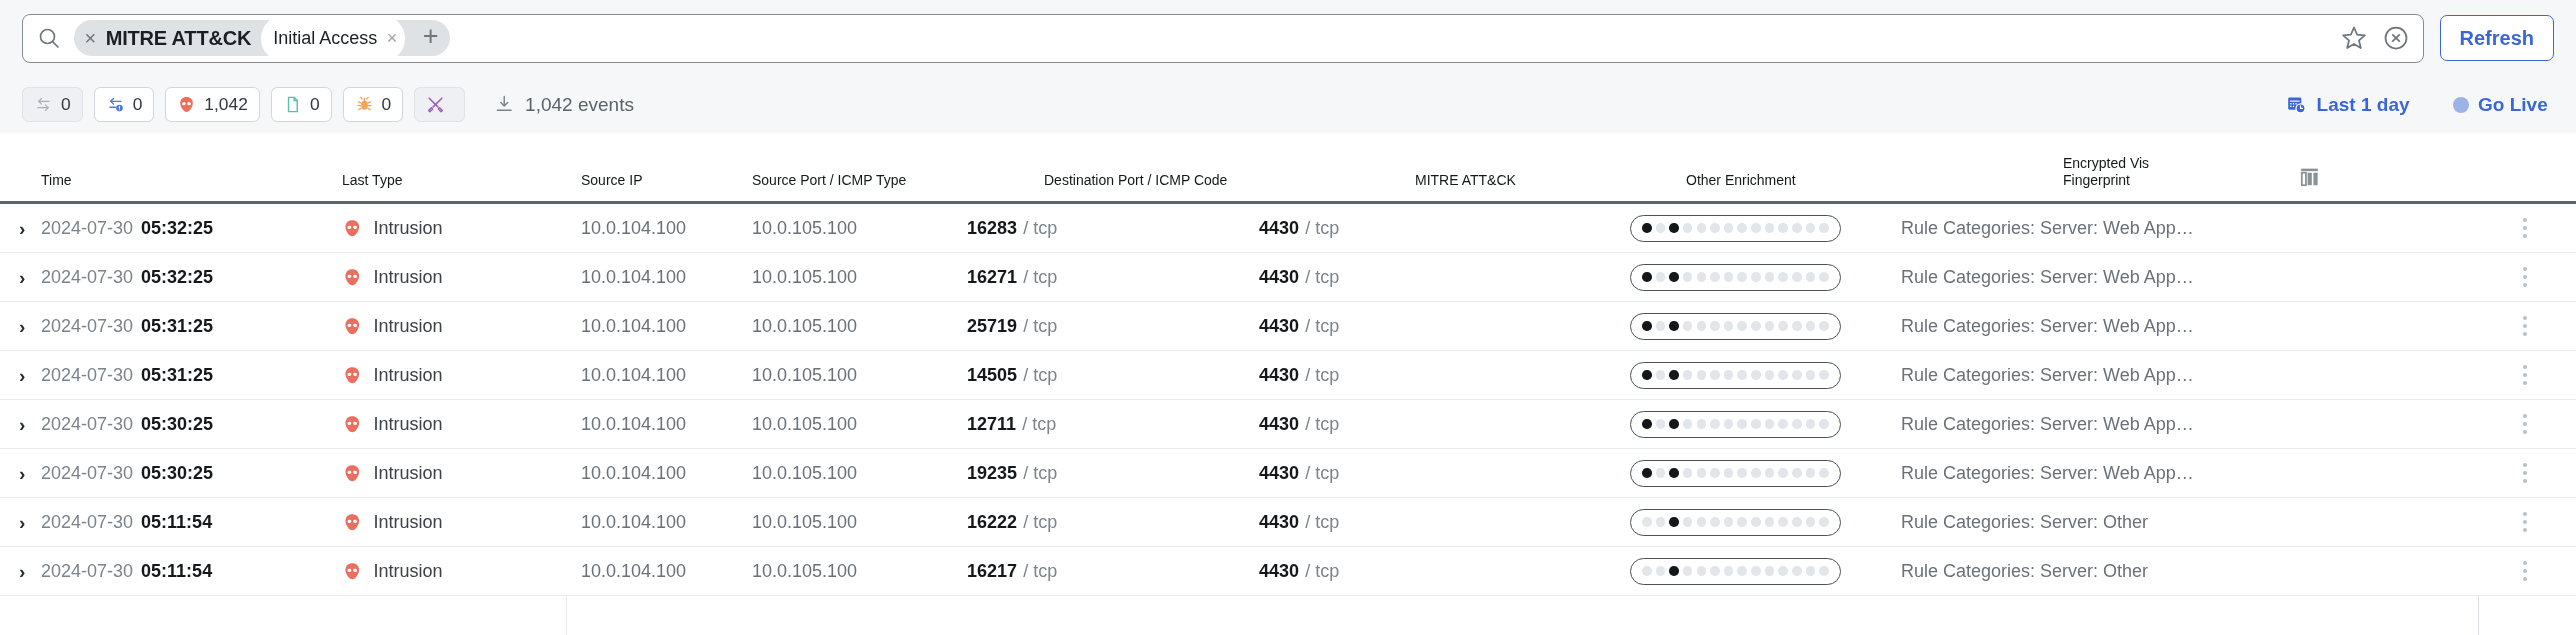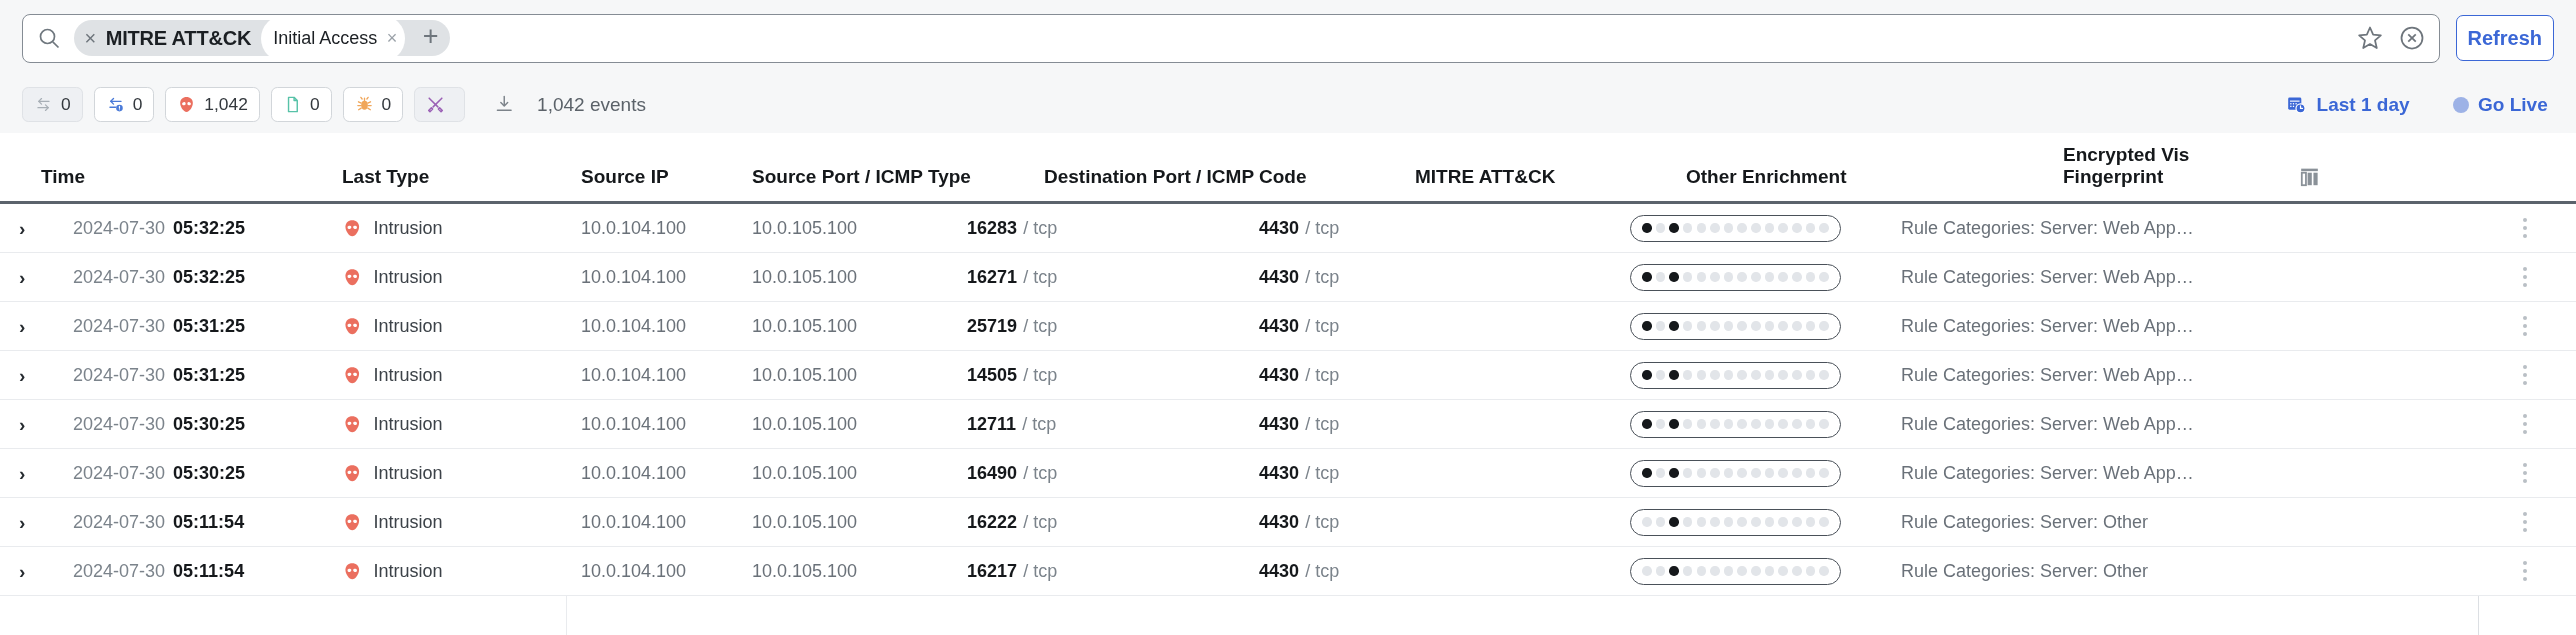--- a/index.html
+++ b/index.html
@@ -60,21 +60,21 @@
   .pill-val { font-size: 18px; color: #1b1f23; white-space: nowrap; }
   .x-small { color: #9aa1a8; font-size: 18px; line-height: 1; font-weight: 300; }
   .plus-btn {
     color: #6e757c; font-size: 27px; font-weight: 300; line-height: 1;
     padding: 0 4.7px 3.2px 8px; cursor: pointer; user-select: none;
   }
   .search-spacer { flex: 1; }
   .icon-btn { width: 28px; height: 28px; color: #6e757c; flex: none; cursor: pointer; }
   .icon-btn svg { display: block; }
   .refresh-btn {
-    height: 46px; padding: 0 11px;
+    height: 46px; padding: 0 19px;
     border: 1.6px solid #3b67d6; border-radius: 7px;
     background: #ffffff; color: #3b67d6;
     font-size: 20px; font-weight: 700;
     font-family: "Liberation Sans", sans-serif;
     display: flex; align-items: center; cursor: pointer; text-align: right;
   }
 
   
   .toolbar {
     height: 57px;
@@ -92,21 +92,21 @@
     background: #ffffff;
     display: flex; align-items: center; justify-content: center;
     gap: 8px; padding: 0 11px;
     cursor: pointer;
   }
   .chip.muted { background: #eef0f3; border-color: #dfe2e6; }
   .chip-count { font-size: 17.4px; color: #33383d; }
   .chip-ico { width: 19px; height: 19px; display: block; }
 
   .events-count {
-    display: flex; align-items: center; gap: 23px;
+    display: flex; align-items: center; gap: 11px;
     margin-left: 17.4px; color: #5b6269; font-size: 19px;
     cursor: pointer;
   }
   .dl-ico { width: 20.5px; height: 20.5px; color: #7c838a; }
 
   .toolbar-spacer { flex: 1; }
   .blue-link {
     display: flex; align-items: center; gap: 9.5px;
     color: #3b67d6; font-size: 19px; font-weight: 700;
     cursor: pointer; white-space: nowrap;
@@ -117,21 +117,21 @@
     width: 16px; height: 16px; border-radius: 50%;
     background: #9db2e6; display: block;
   }
   .thead {
     height: 71px;
     display: flex; align-items: flex-end;
     border-bottom: 3.2px solid #5b636c;
     background: #ffffff;
   }
   .th {
-    font-size: 19px; font-weight: 700; color: #15181b;
+    font-size: 14px; font-weight: 400; color: #15181b;
     padding-bottom: 12.6px; line-height: 1.18;
   }
   .tr {
     height: 49px;
     display: flex; align-items: center;
     border-bottom: 0.8px solid #e9ebee;
     background: #ffffff;
   }
   .td { font-size: 18px; color: #3c4248; display: flex; align-items: center; }
 
@@ -158,21 +158,21 @@
   }
   .right-divider {
     position: absolute; top: 82px; left: 2478px;
     width: 0.8px; height: 554px; background: #dcdfe3;
   }
 
   .chev {
     color: #272c31; font-size: 19px; font-weight: 700;
     cursor: pointer; user-select: none; line-height: 1;
   }
-  .date { color: #7b838b; margin-left: 32px; }
+  .date { color: #7b838b; }
   .clock { color: #15181b; font-weight: 700; margin-left: 8px; }
   .alien { width: 20.5px; height: 20.5px; margin-right: 11px; flex: none; }
   .etype-txt { color: #3c4248; }
   .ip { color: #6a7179; }
   .port-num { color: #15181b; font-weight: 700; text-align: center; }
   .port-proto { color: #7b838b; margin-left: 6.3px; }
 
   .mitre-track {
     border: 1.6px solid #4a5159;
     border-radius: 788px;
@@ -692,21 +692,21 @@
             </svg></span>
           <span class="etype-txt">Intrusion</span>
         </div>
         <div class="c-sip td">
           <span class="ip">10.0.104.100</span>
         </div>
         <div class="c-dip td">
           <span class="ip">10.0.105.100</span>
         </div>
         <div class="c-sport td">
-          <span class="port-num">16490</span>
+          <span class="port-num">19235</span>
           <span class="port-proto">/ tcp</span>
         </div>
         <div class="c-dport td">
           <span class="port-num">4430</span>
           <span class="port-proto">/ tcp</span>
         </div>
         <div class="c-mitre td">
           <span class="mitre-track">
             <span class="mdot on"></span>
             <span class="mdot"></span>

